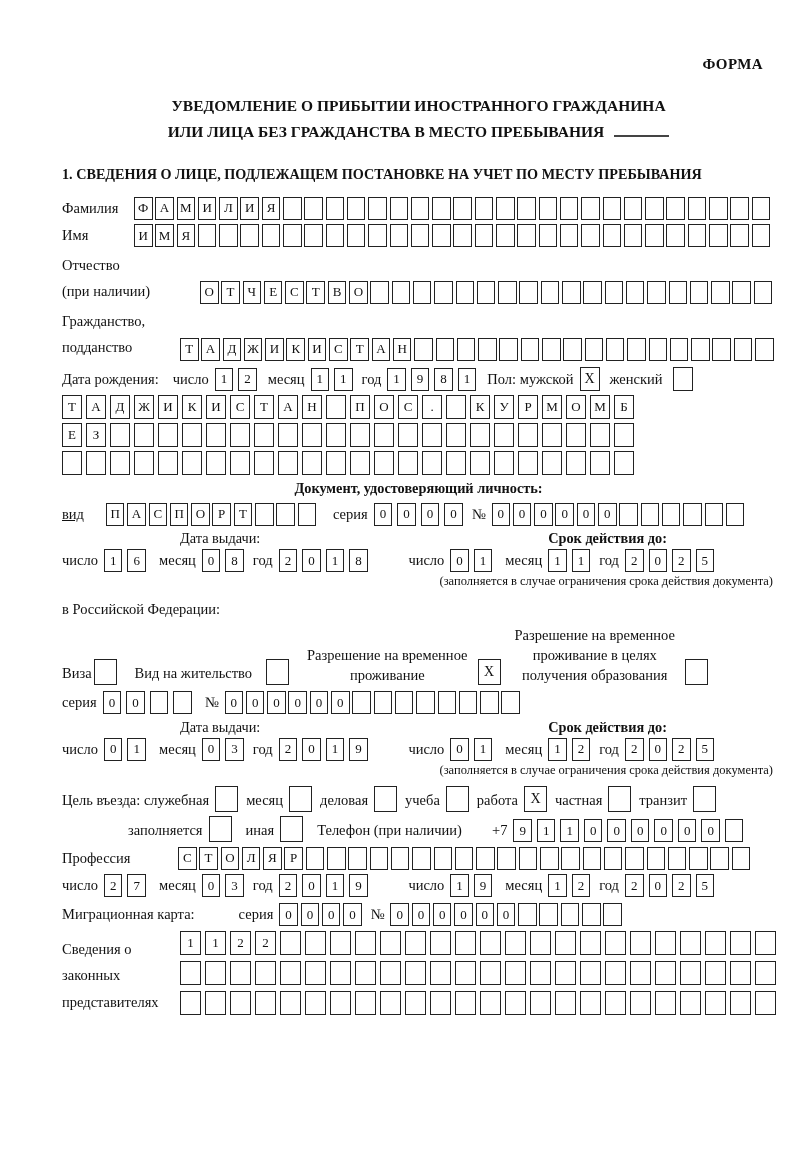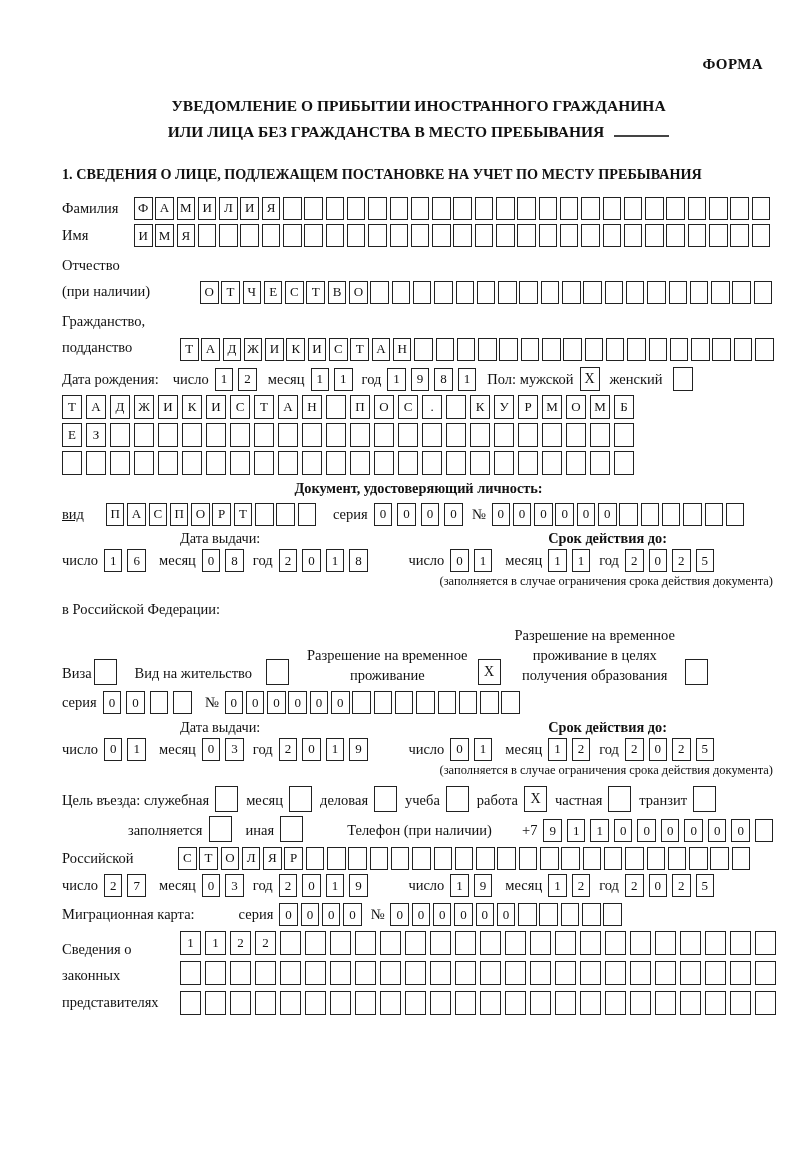--- a/index.html
+++ b/index.html
@@ -510,38 +510,38 @@
     <span class="chk"></span>
     <span class="lbl ml8">транзит</span>
     <span class="chk"></span>
   </div>
 
   <div class="frow" style="padding-left:66px;">
     <span class="lbl">заполняется</span>
     <span class="chk"></span>
     <span class="lbl ml14">иная</span>
     <span class="chk"></span>
-    <span class="lbl" style="margin-left:44px;">Телефон (при наличии)</span>
+    <span class="lbl" style="margin-left:14px;">Телефон (при наличии)</span>
     <span class="lbl" style="margin-left:24px;">+7</span>
     <span class="cells sp">
         <span class="cell">9</span>
         <span class="cell">1</span>
         <span class="cell">1</span>
         <span class="cell">0</span>
         <span class="cell">0</span>
         <span class="cell">0</span>
         <span class="cell">0</span>
         <span class="cell">0</span>
         <span class="cell">0</span>
         <span class="cell"></span>
       </span>
   </div>
 
   <div class="frow">
-    <span class="lbl w110">Российской</span>
+    <span class="lbl w110">Профессия</span>
     <span class="cells">
         <span class="cell">С</span>
         <span class="cell">Т</span>
         <span class="cell">О</span>
         <span class="cell">Л</span>
         <span class="cell">Я</span>
         <span class="cell">Р</span>
         <span class="cell"></span>
         <span class="cell"></span>
         <span class="cell"></span>

